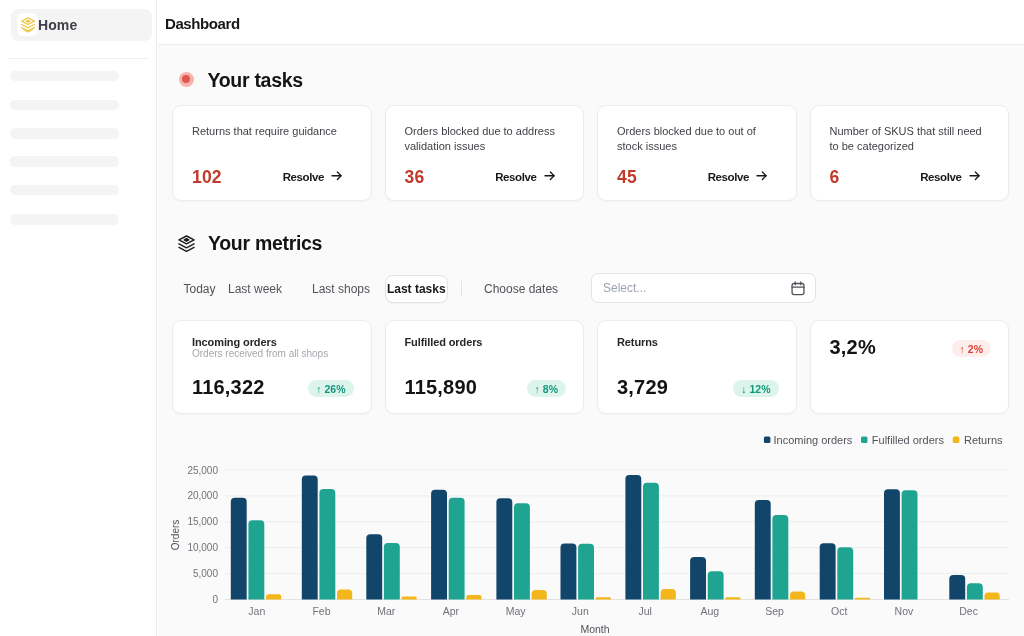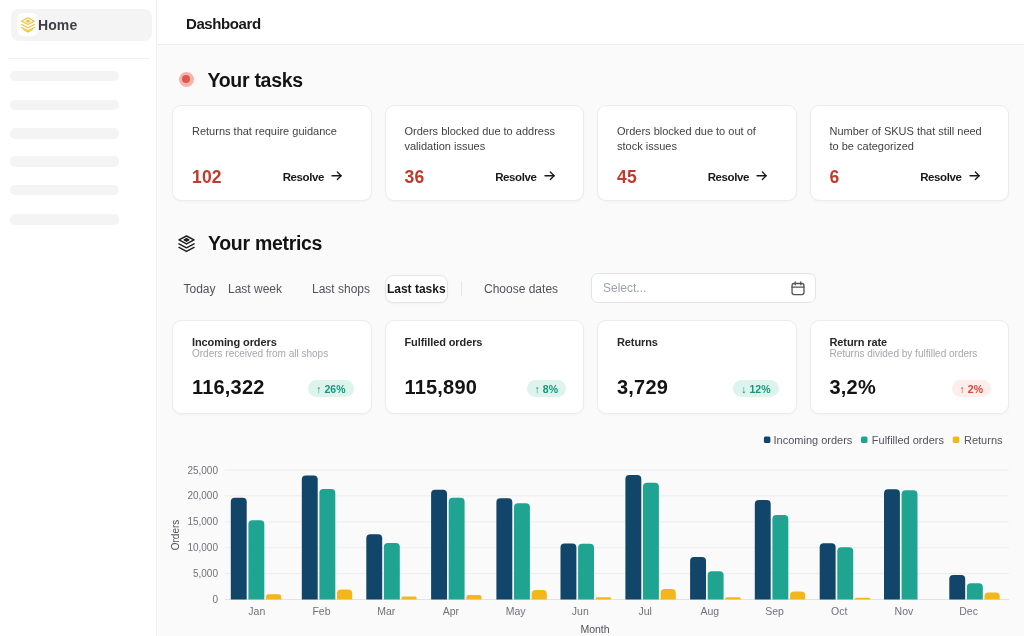--- a/index.html
+++ b/index.html
@@ -4,21 +4,21 @@
 * { margin:0; padding:0; box-sizing:border-box; }
 html,body { width:1024px; height:636px; overflow:hidden; }
 body { font-family:"Liberation Sans", sans-serif; background:#fff; position:relative; }
 .sidebar { position:absolute; left:0; top:0; width:157px; height:636px; background:#fff; border-right:1px solid #ededed; }
 .home { position:absolute; left:11px; top:8.5px; width:141px; height:32px; background:#f4f4f5; border-radius:8px; display:flex; align-items:center; }
 .home .iconbox { width:21px; height:23px; margin-left:6px; background:#fff; border-radius:6px; display:flex; align-items:center; justify-content:center; }
 .home .hlabel { font-size:14px; font-weight:700; color:#3f3f46; letter-spacing:0.1px; }
 .sdiv { position:absolute; left:8px; top:58px; width:141px; height:1px; background:#efefef; }
 .sk { position:absolute; left:10px; width:109px; height:10.5px; border-radius:5px; background:#f4f4f5; }
 .header { position:absolute; left:158px; top:0; width:866px; height:45px; background:#fff; border-bottom:1px solid #ececec; }
-.header h1 { position:absolute; left:28px; top:15px; font-size:15px; font-weight:700; color:#18181b; letter-spacing:-0.4px; }
+.header h1 { position:absolute; left:7px; top:15px; font-size:15px; font-weight:700; color:#18181b; letter-spacing:-0.4px; }
 .content { position:absolute; left:158px; top:45px; width:866px; height:591px; background:#fafafa; }
 h2 { font-size:19.5px; font-weight:700; color:#131316; letter-spacing:-0.3px; }
 .tasks-head { position:absolute; left:207.5px; top:68.5px; }
 .dot { position:absolute; left:178.5px; top:71.5px; width:15px; height:15px; border-radius:50%; background:#f6b3ab; }
 .dot::after { content:""; position:absolute; left:3.5px; top:3.5px; width:8px; height:8px; border-radius:50%; background:#e0584d; }
 .grid { position:absolute; left:172px; width:837px; display:grid; grid-template-columns:repeat(4,1fr); gap:13px; }
 .tgrid { top:105px; }
 .mgrid { top:320px; }
 .card { background:#fff; border:1px solid #ececec; border-radius:9px; box-shadow:0 1px 2px rgba(0,0,0,0.03); }
 .task { height:96px; padding:18px 19px 12px; display:flex; flex-direction:column; justify-content:space-between; }
@@ -158,24 +158,20 @@
 <div class="card met">
   <div>
         <div class="mt">Returns</div>
       </div>
   <div class="mrow">
         <span class="mnum">3,729</span>
         <span class="badge g"><span class="ar">↓</span>12%</span>
       </div>
 </div>
 <div class="card met">
-  <div>
-        <div class="mt">Return rate</div>
-        <div class="ms">Returns divided by fulfilled orders</div>
-      </div>
   <div class="mrow">
         <span class="mnum">3,2%</span>
         <span class="badge r"><span class="ar">↑</span>2%</span>
       </div>
 </div>
 </div>
 <svg style="position:absolute;left:157px;top:420px" width="867" height="216" viewBox="157 420 867 216" font-family="Liberation Sans, sans-serif">
     <line x1="225" y1="470.0" x2="1009" y2="470.0" stroke="#ededed" stroke-width="1"></line>
 <line x1="225" y1="495.9" x2="1009" y2="495.9" stroke="#ededed" stroke-width="1"></line>
 <line x1="225" y1="521.8" x2="1009" y2="521.8" stroke="#ededed" stroke-width="1"></line>

